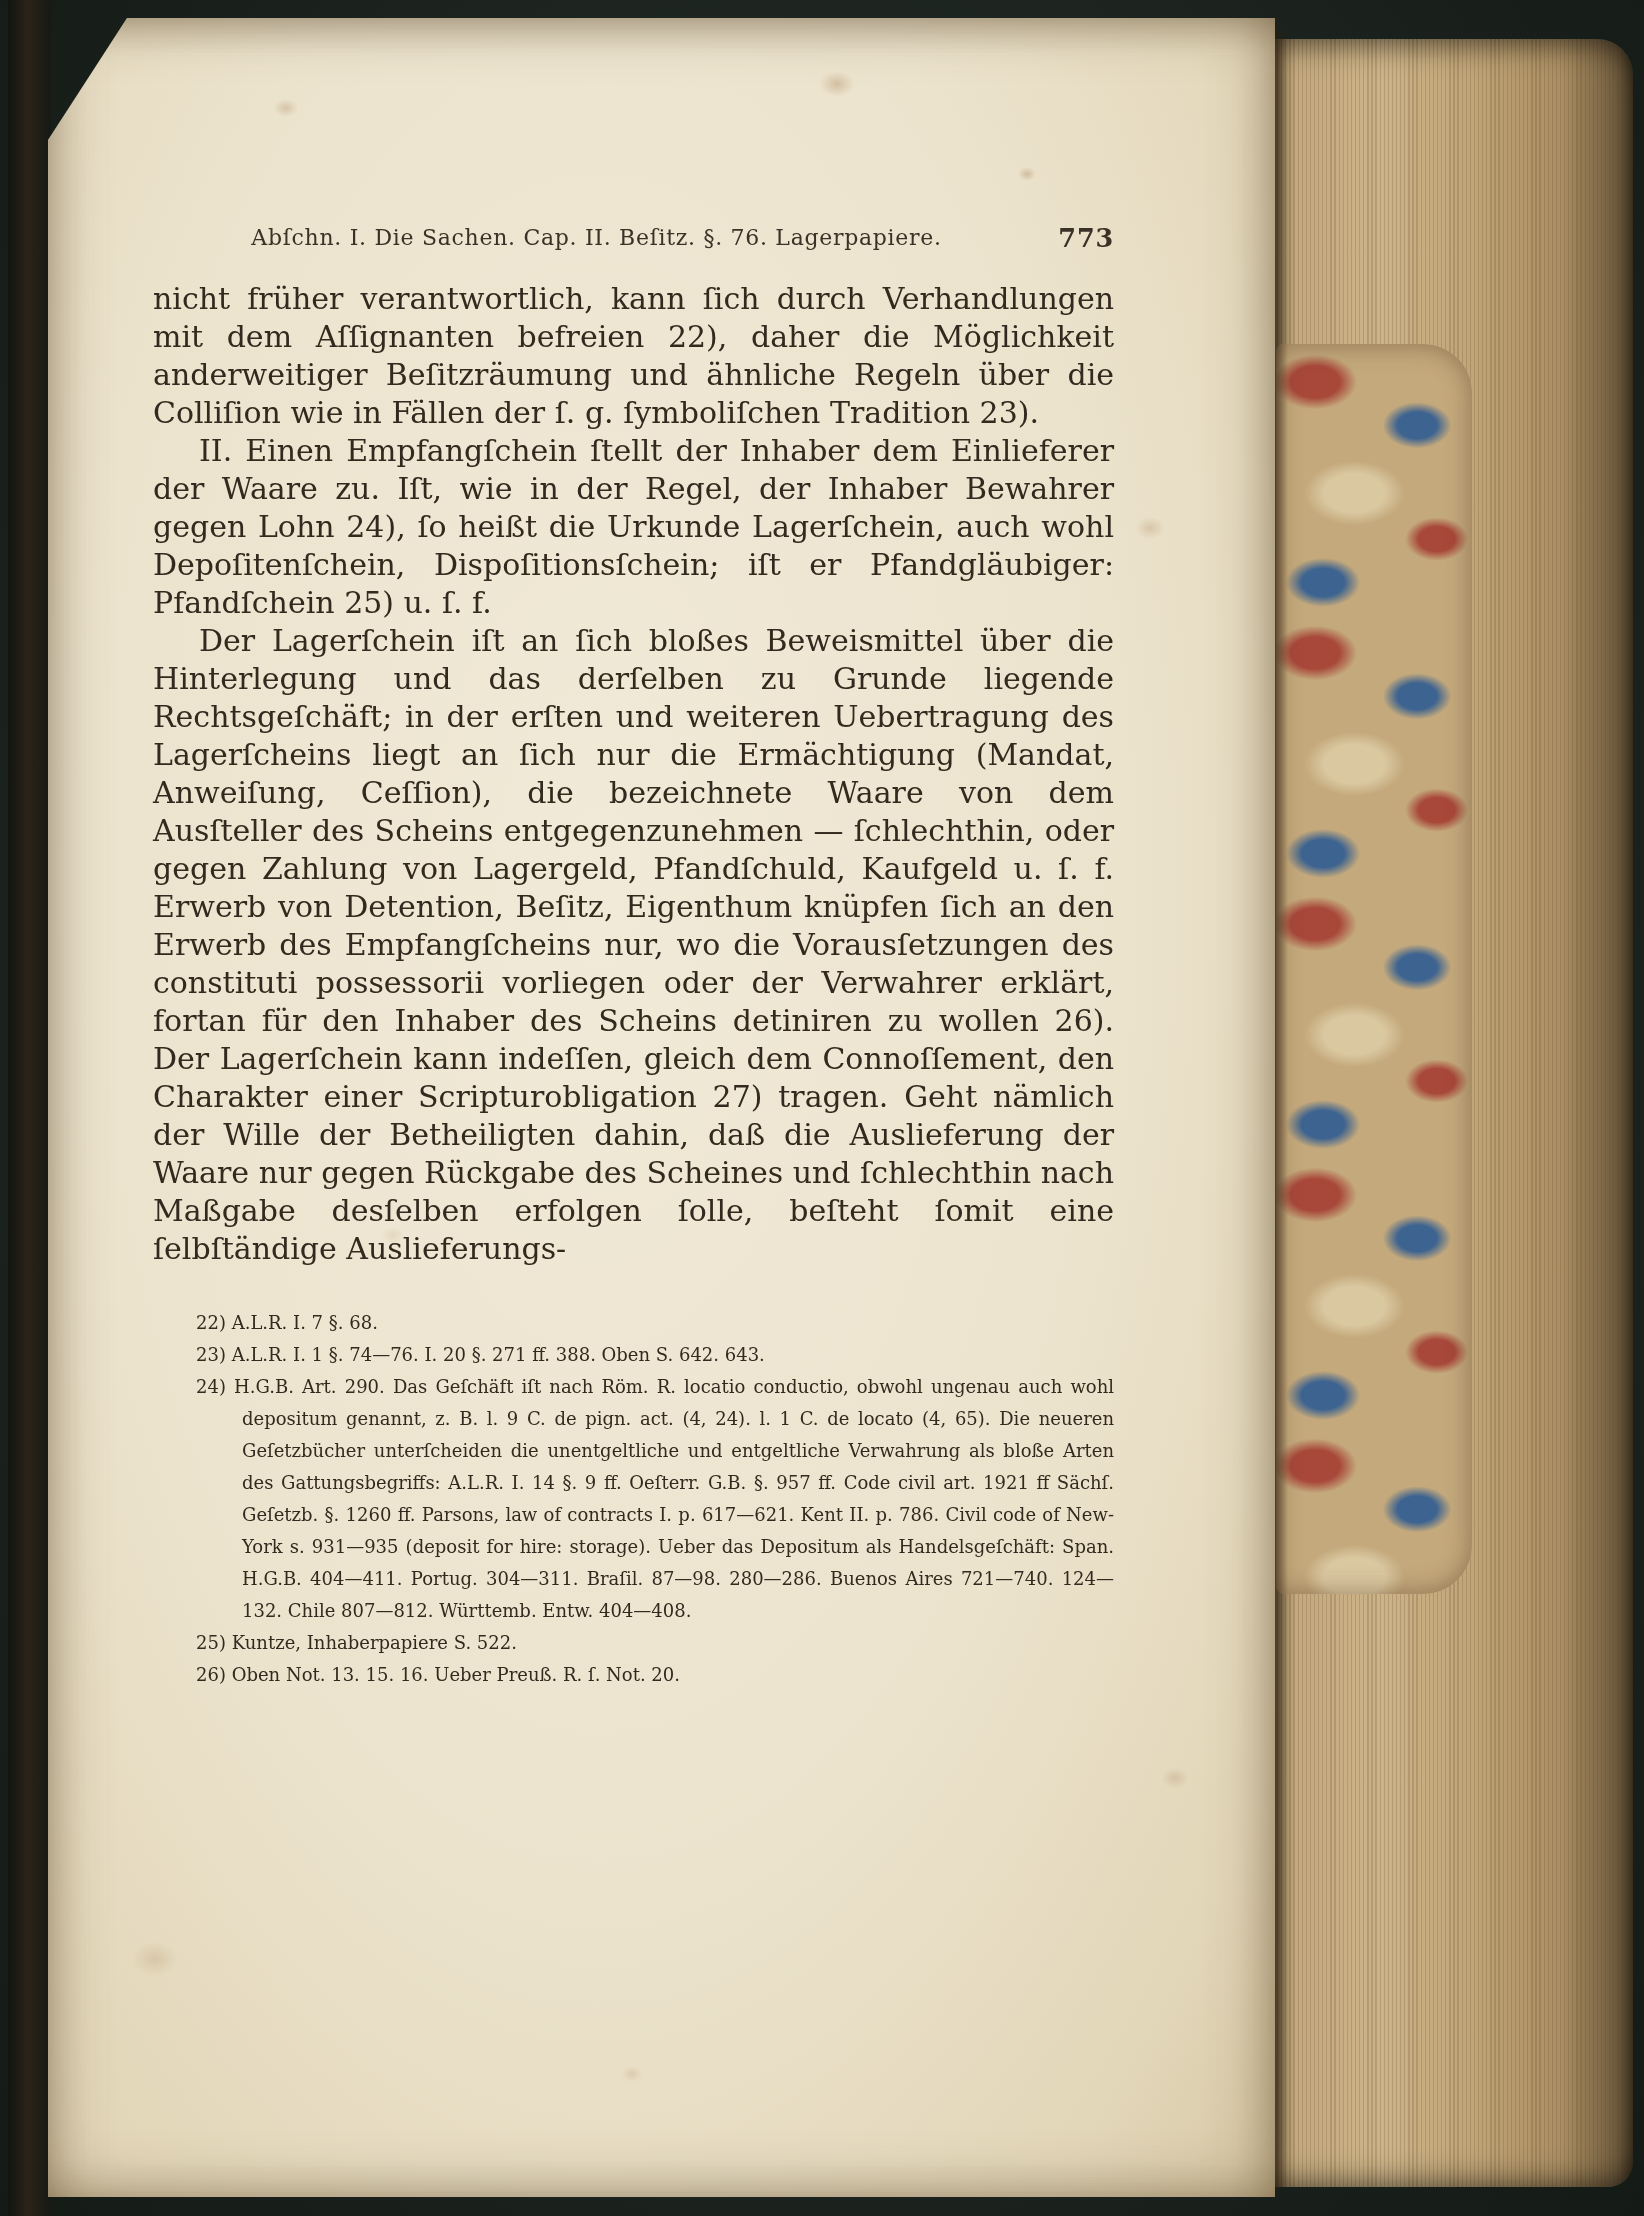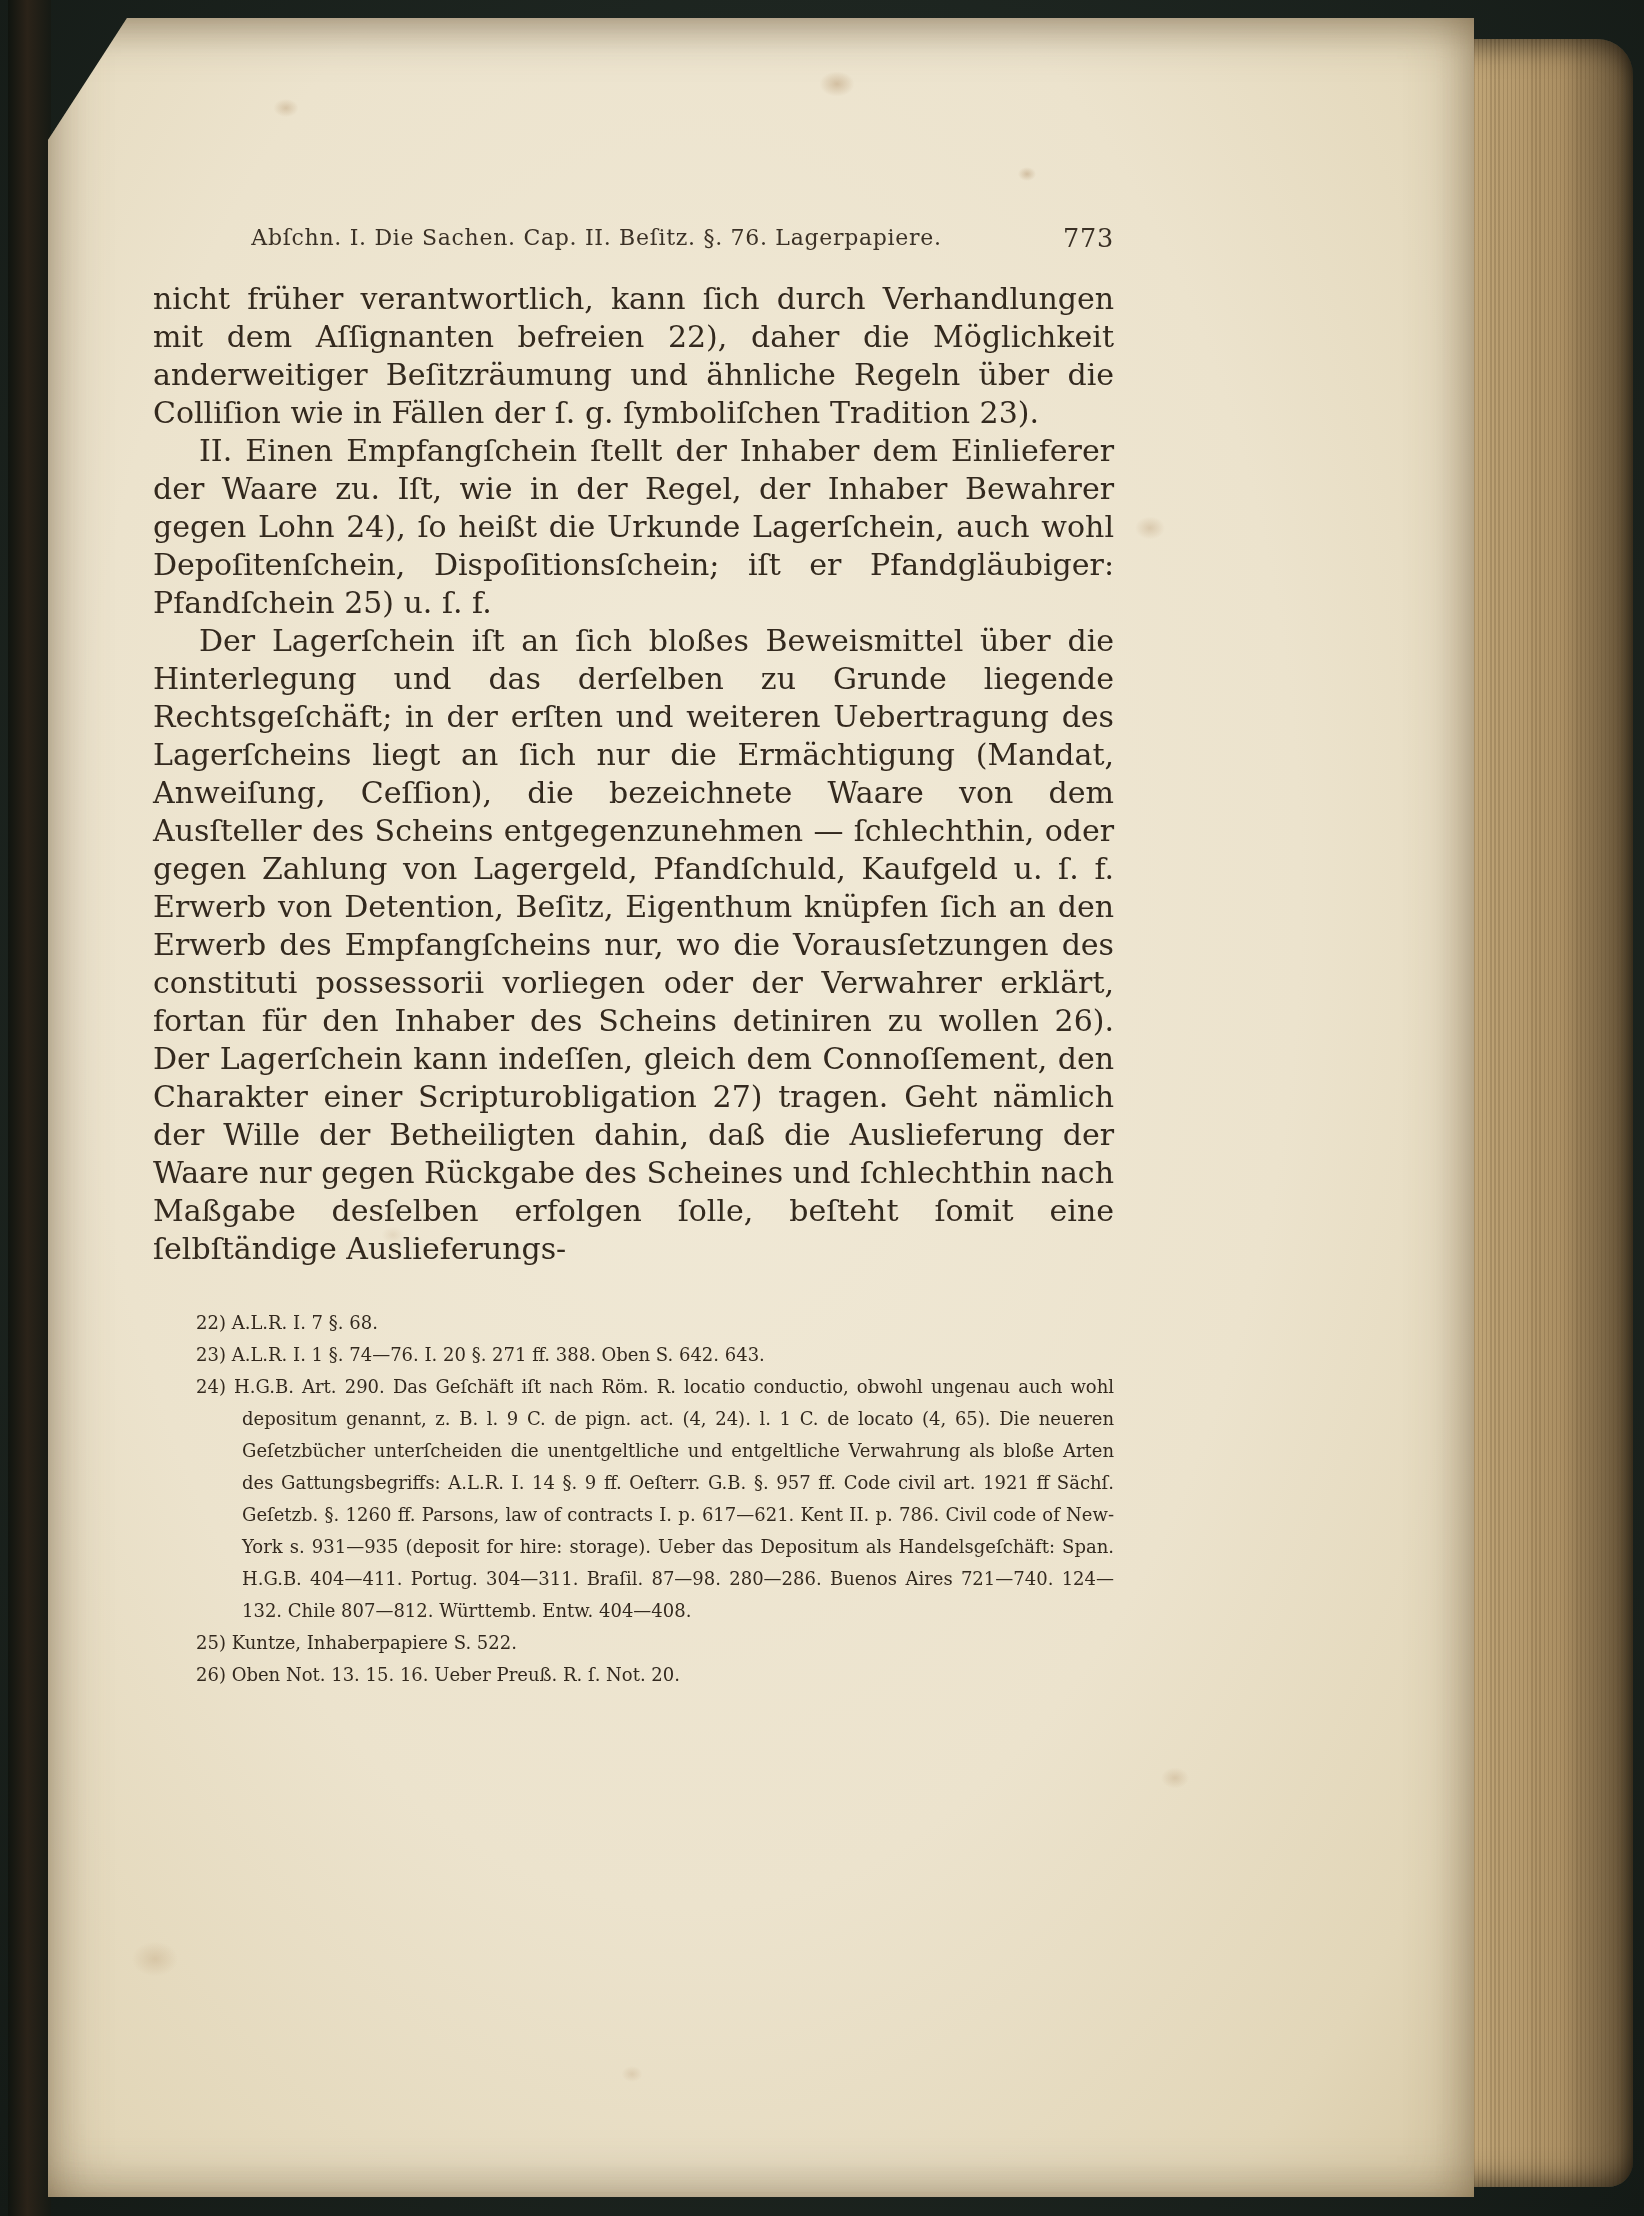--- a/index.html
+++ b/index.html
@@ -61,21 +61,21 @@
     position: absolute;
     left: 1262px; top: 30px;
     width: 26px; height: 2158px;
     background: linear-gradient(90deg, rgba(40,28,15,0) 0%, rgba(40,28,15,.55) 55%, rgba(40,28,15,0) 100%);
   }
 
   
   .page {
     position: absolute;
     left: 48px; top: 18px;
-    width: 1426px; height: 2179px;
+    width: 1227px; height: 2179px;
     background: radial-gradient(ellipse at 45% 40%, #f1ead8 0%, #ece3cd 55%, #e2d6b8 85%, #d6c7a4 100%);
     clip-path: polygon(79px 0, 100% 0, 100% 100%, 0 100%, 0 122px);
     box-shadow:
       inset 0 26px 49px -20.6px rgba(95,75,45,.55),
       inset 36px 0 58px -33px rgba(95,75,45,.42),
       inset -36px 0 58px -29px rgba(110,85,50,.46),
       inset 0 -36px 58px -33px rgba(95,75,45,.4);
   }
 
   .foxing {
@@ -106,20 +106,21 @@
     font-size: 22px;
     letter-spacing: 0.7px;
     color: #3b3126;
     padding-right: 74px;
   }
   .page-number {
     position: absolute;
     right: 0; top: -2.5px;
     font-size: 25.5px;
     letter-spacing: 0.8px;
+    font-weight: bold;
   }
 
   .body-text {
     margin-top: 30px;
     font-size: 30px;
     line-height: 38px;
     text-align: justify;
   }
   .para { margin: 0; }
   .para.indent { text-indent: 46px; }

